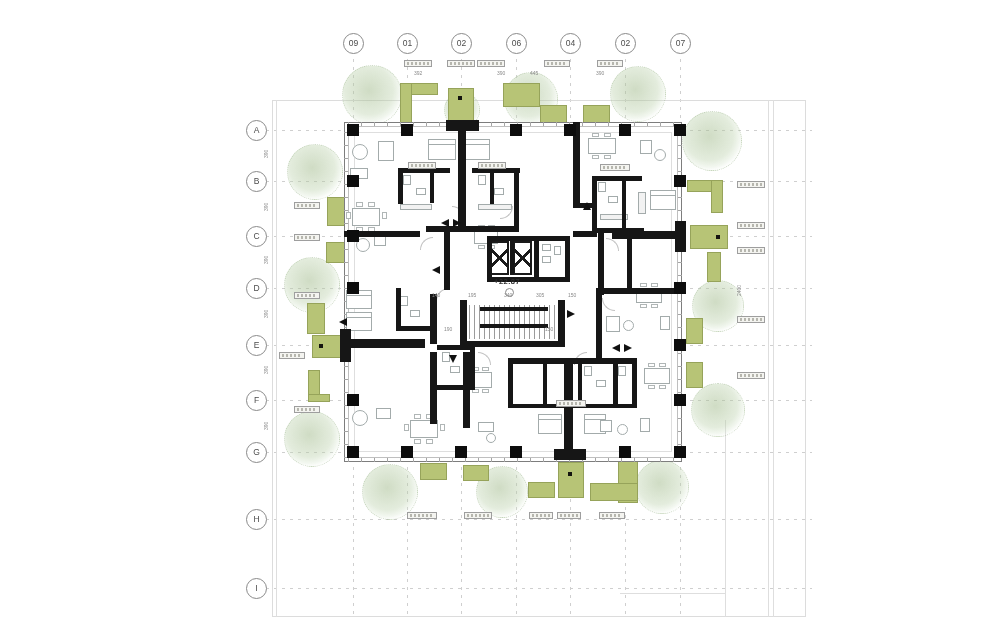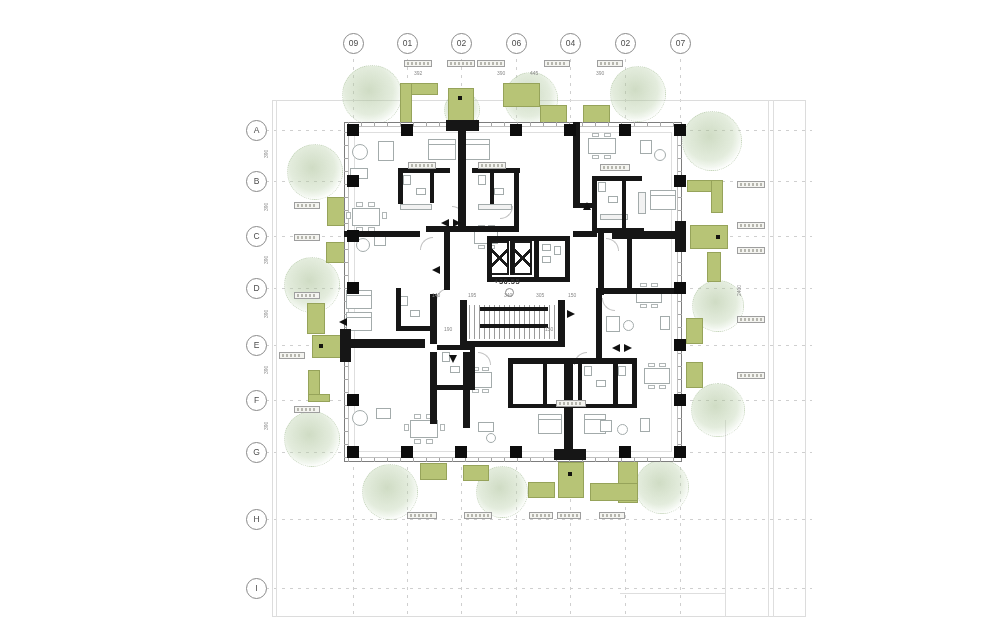--- a/index.html
+++ b/index.html
@@ -293,21 +293,21 @@
     <div class="col" style="left: 619px; top: 446px;"></div>
     <div class="ar l" style="left: 441px; top: 219px;"></div>
     <div class="ar r" style="left: 453px; top: 219px;"></div>
     <div class="ar l" style="left: 432px; top: 266px;"></div>
     <div class="ar r" style="left: 567px; top: 310px;"></div>
     <div class="ar d" style="left: 449px; top: 355px;"></div>
     <div class="ar u" style="left: 583px; top: 202px;"></div>
     <div class="ar l" style="left: 612px; top: 344px;"></div>
     <div class="ar r" style="left: 624px; top: 344px;"></div>
     <div class="ar l" style="left: 339px; top: 318px;"></div>
-    <div class="lvl" style="left: 494px; top: 277px;">+30.55</div>
+    <div class="lvl" style="left: 494px; top: 277px;">+22.87</div>
     <div class="lvlc" style="left: 505px; top: 288px;"></div>
     <div class="label" style="left: 404px; top: 60px; width: 28px; height: 7px;"></div>
     <div class="label" style="left: 447px; top: 60px; width: 28px; height: 7px;"></div>
     <div class="label" style="left: 477px; top: 60px; width: 28px; height: 7px;"></div>
     <div class="label" style="left: 544px; top: 60px; width: 26px; height: 7px;"></div>
     <div class="label" style="left: 597px; top: 60px; width: 26px; height: 7px;"></div>
     <div class="label" style="left: 407px; top: 512px; width: 30px; height: 7px;"></div>
     <div class="label" style="left: 464px; top: 512px; width: 28px; height: 7px;"></div>
     <div class="label" style="left: 529px; top: 512px; width: 24px; height: 7px;"></div>
     <div class="label" style="left: 557px; top: 512px; width: 24px; height: 7px;"></div>

